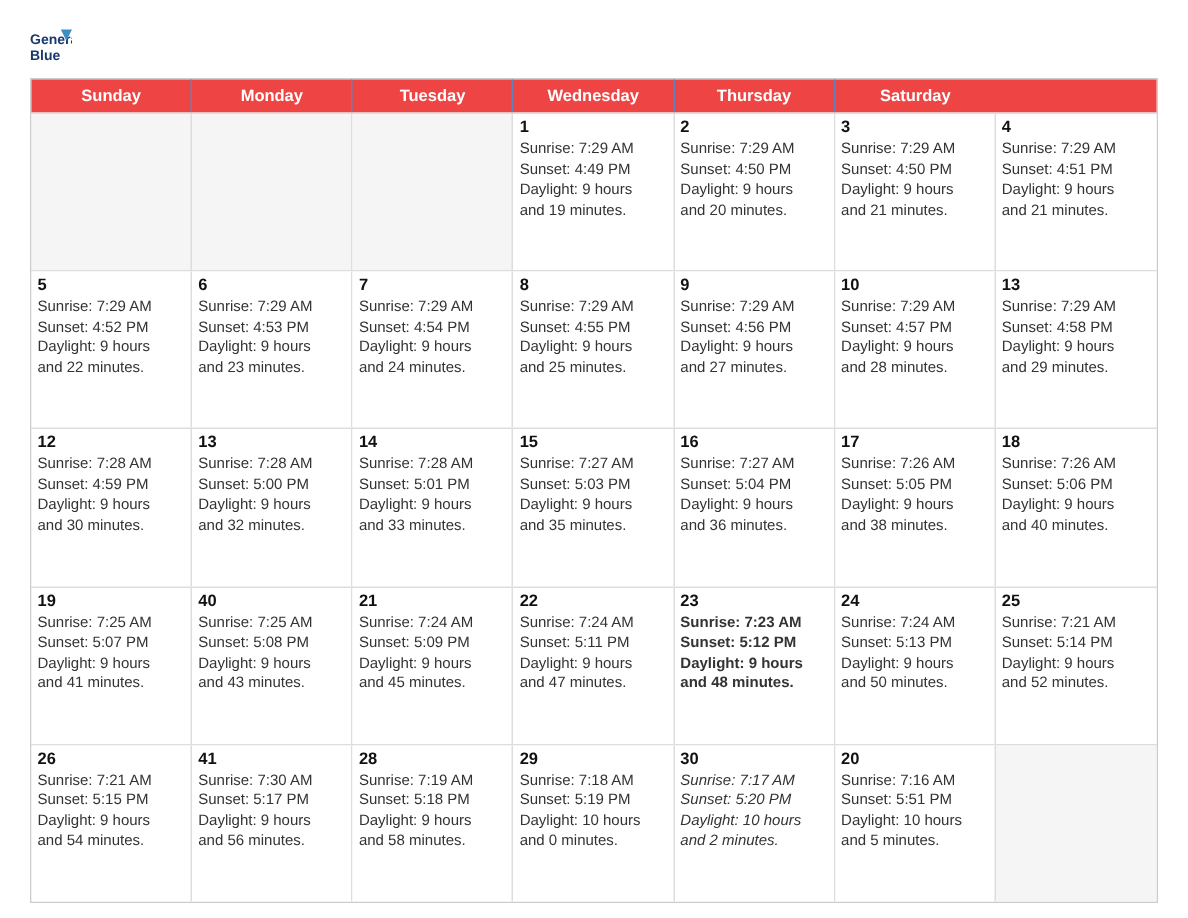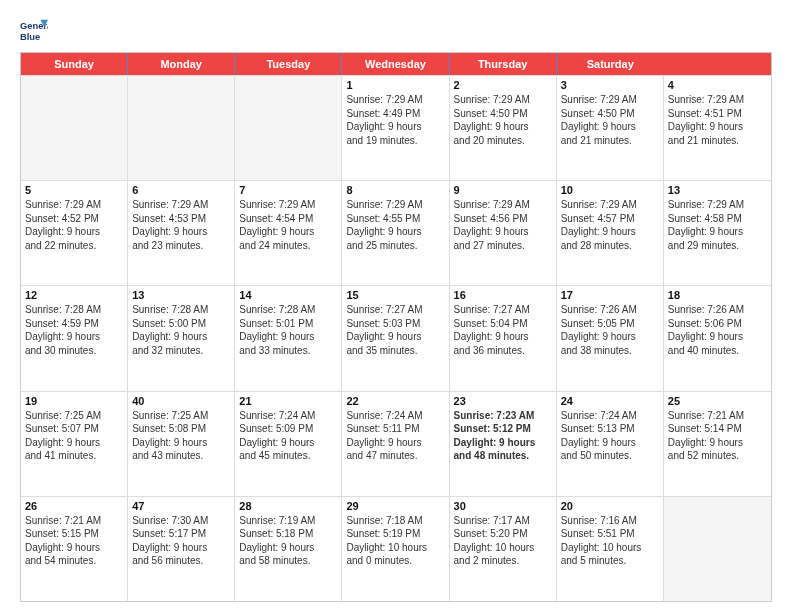--- a/index.html
+++ b/index.html
@@ -323,21 +323,21 @@
         </div>
         <div class="cal-row">
           <div class="cal-cell">
             <span class="day-num">26</span>
             <div class="cell-text" style="white-space: pre-line;">Sunrise: 7:21 AM
 Sunset: 5:15 PM
 Daylight: 9 hours
 and 54 minutes.</div>
           </div>
           <div class="cal-cell">
-            <span class="day-num">47</span>
+            <span class="day-num">41</span>
             <div class="cell-text" style="white-space: pre-line;">Sunrise: 7:30 AM
 Sunset: 5:17 PM
 Daylight: 9 hours
 and 56 minutes.</div>
           </div>
           <div class="cal-cell">
             <span class="day-num">28</span>
             <div class="cell-text" style="white-space: pre-line;">Sunrise: 7:19 AM
 Sunset: 5:18 PM
 Daylight: 9 hours
@@ -345,21 +345,21 @@
           </div>
           <div class="cal-cell">
             <span class="day-num">29</span>
             <div class="cell-text" style="white-space: pre-line;">Sunrise: 7:18 AM
 Sunset: 5:19 PM
 Daylight: 10 hours
 and 0 minutes.</div>
           </div>
           <div class="cal-cell">
             <span class="day-num">30</span>
-            <div class="cell-text" style="white-space: pre-line;">Sunrise: 7:17 AM
+            <div class="cell-text" style="white-space: pre-line; font-style: italic;">Sunrise: 7:17 AM
 Sunset: 5:20 PM
 Daylight: 10 hours
 and 2 minutes.</div>
           </div>
           <div class="cal-cell">
             <span class="day-num">20</span>
             <div class="cell-text" style="white-space: pre-line;">Sunrise: 7:16 AM
 Sunset: 5:51 PM
 Daylight: 10 hours
 and 5 minutes.</div>

